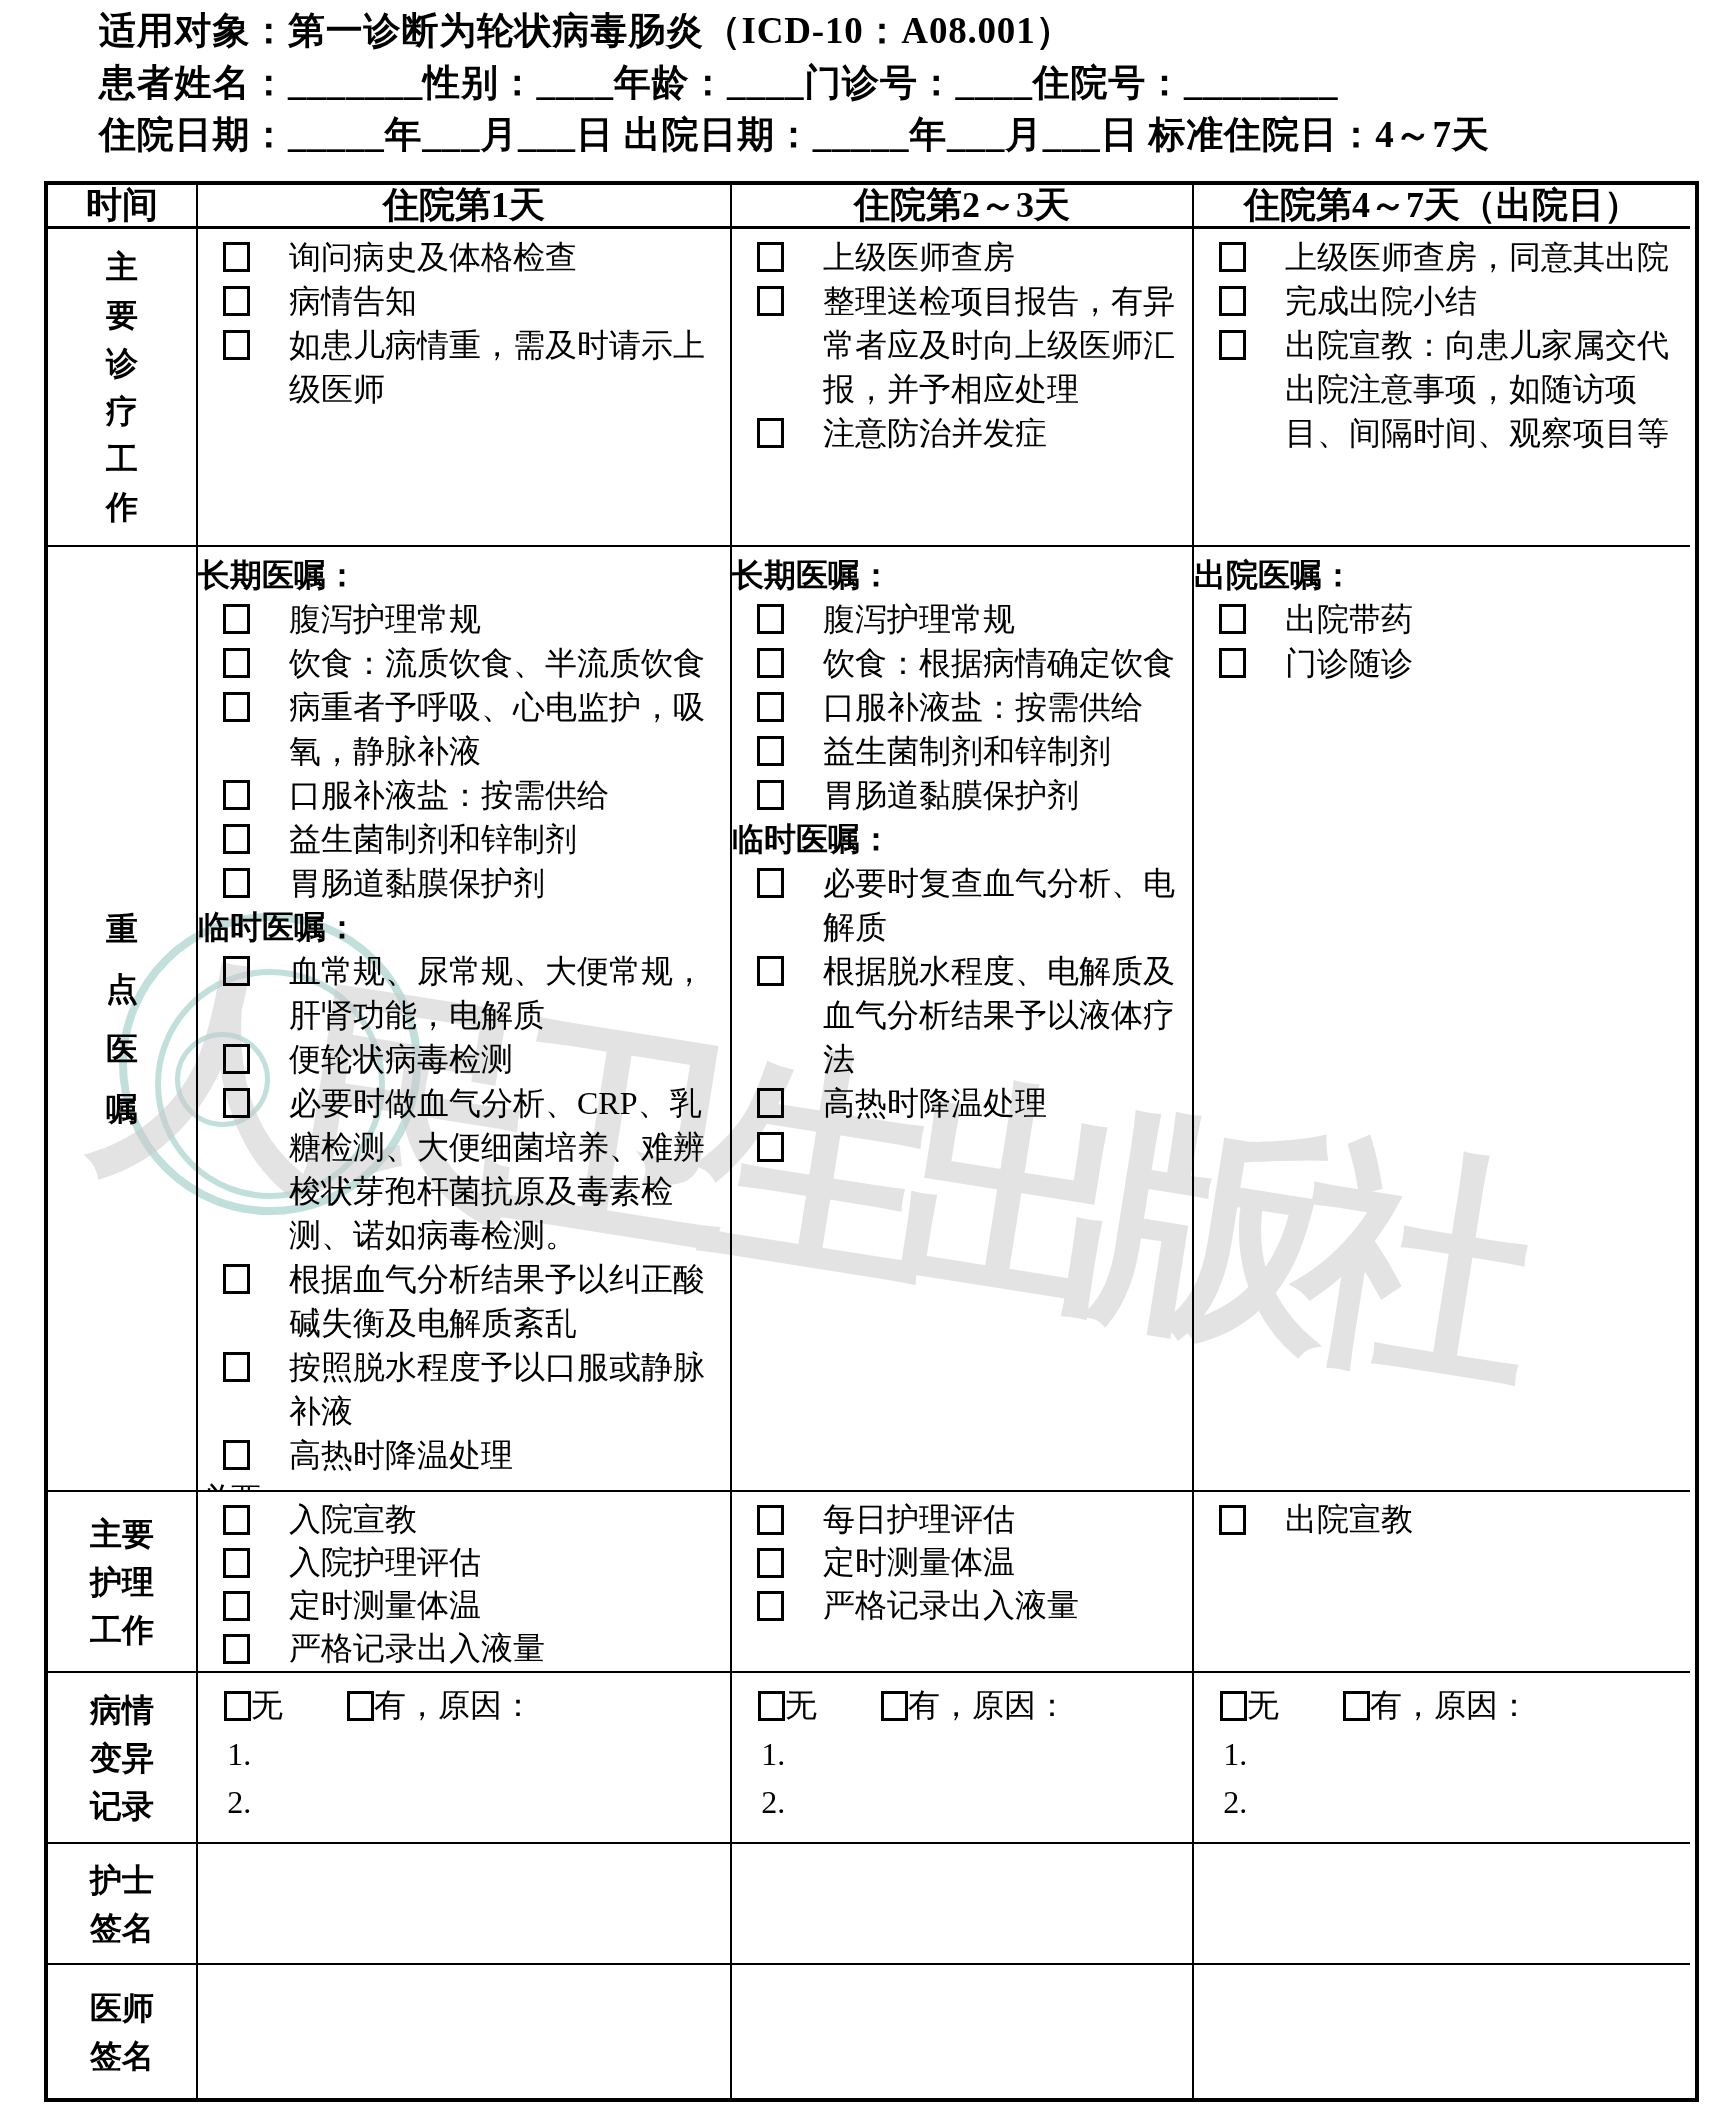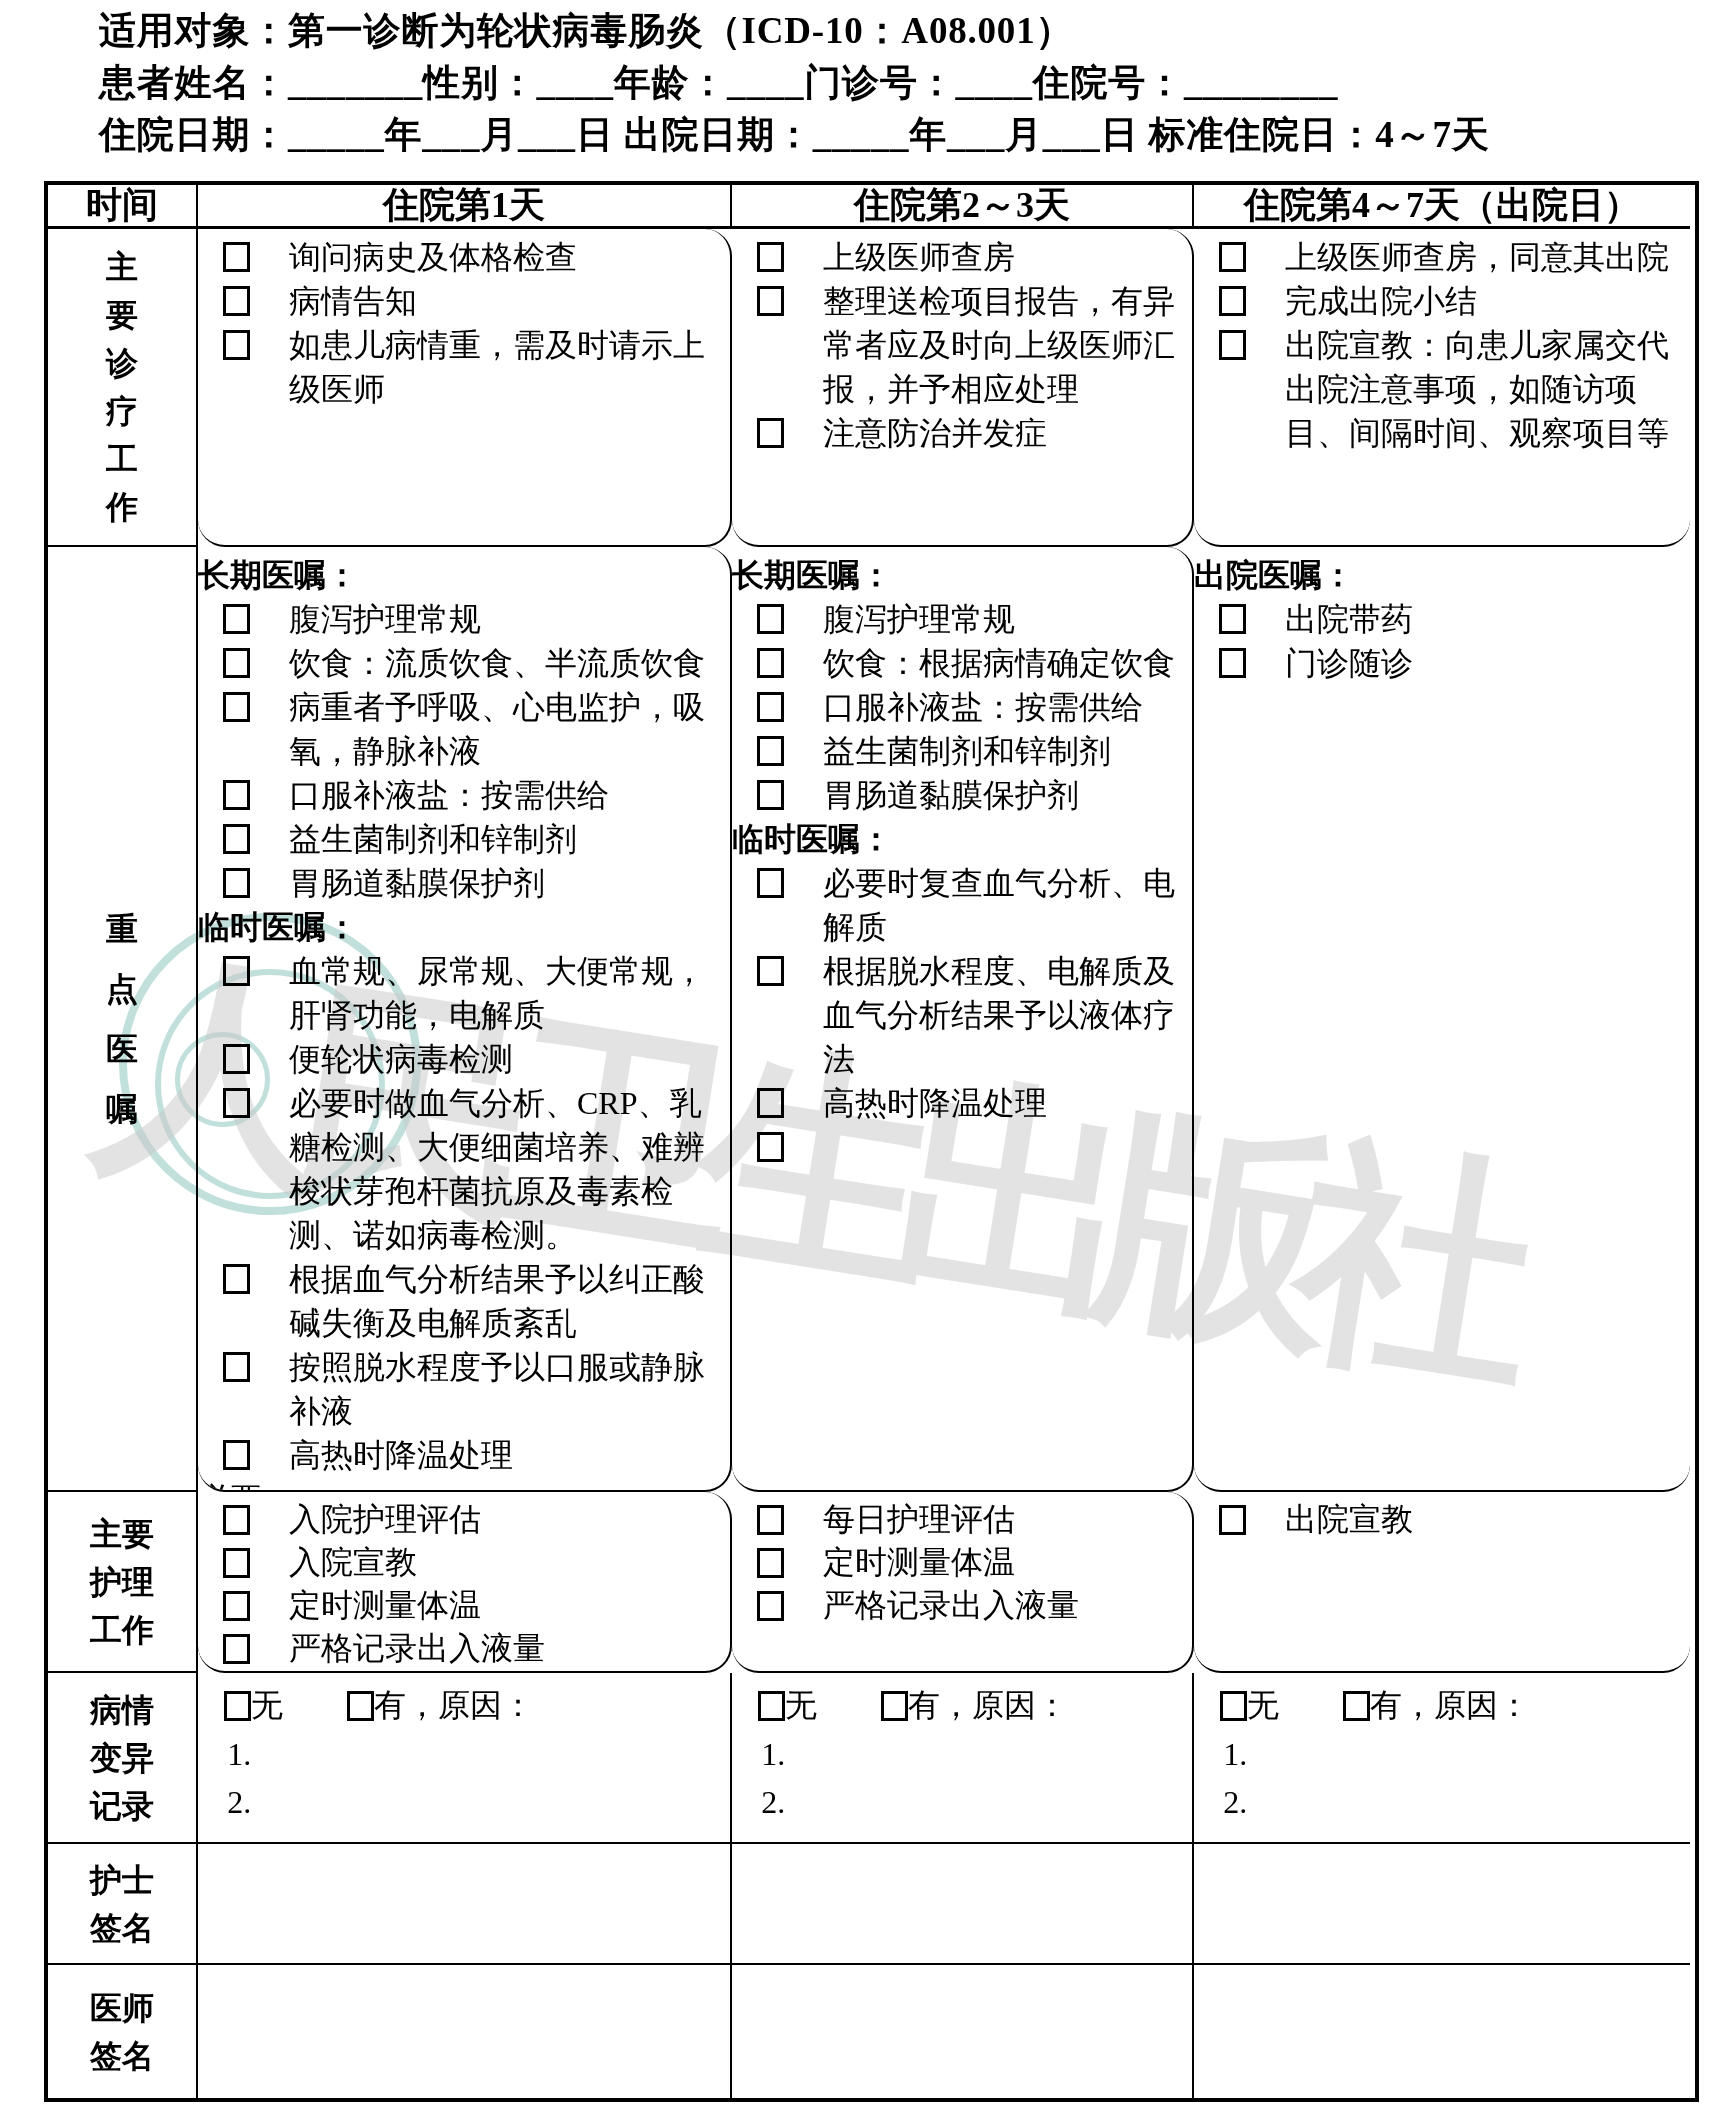--- a/index.html
+++ b/index.html
@@ -32,21 +32,21 @@
     grid-template-rows:44px 318px 945px 181px 171px 121px 133px;
   }
   .c{border-right:2.4px solid #000;border-bottom:2.4px solid #000;box-sizing:border-box;overflow:hidden;}
   .c:nth-child(4n){border-right:none;}
   .c:nth-child(n+25){border-bottom:none;}
   .th{display:flex;align-items:center;justify-content:center;
       font-size:36px;font-weight:700;border-bottom-width:3.2px;}
   .rowlabel{display:flex;align-items:center;justify-content:center;text-align:center;
       font-size:32px;font-weight:700;line-height:48px;white-space:pre-line;}
   .rowlabel.tall{line-height:60px;}
-  .cell{padding-top:6.4px;border-radius:27px;}
+  .cell{padding-top:6.4px;}
   .item{display:grid;grid-template-columns:91px 1fr;}
   .cb{width:27px;height:30px;border:3.2px solid #000;box-sizing:border-box;
       margin:6.4px 0 0 25.4px;background:transparent;}
   .txt{font-size:32px;line-height:44px;padding-right:8px;}
   .tight .txt{line-height:43px;}
   .gh{font-size:32px;line-height:44px;font-weight:700;}
   
   .vcell{padding:8px 0 0 26px;font-size:32px;line-height:49px;}
   .vline{white-space:nowrap;}
   .cb-inline{display:inline-block;width:27px;height:30px;border:3.2px solid #000;
@@ -239,25 +239,25 @@
       <span class="txt">门诊随诊</span>
     </div>
   </div>
 
   <div class="c rowlabel">主要
 护理
 工作</div>
   <div class="c cell tight">
     <div class="item">
       <span class="cb"></span>
+      <span class="txt">入院宣教</span>
+    </div>
+    <div class="item">
+      <span class="cb"></span>
       <span class="txt">入院护理评估</span>
-    </div>
-    <div class="item">
-      <span class="cb"></span>
-      <span class="txt">入院宣教</span>
     </div>
     <div class="item">
       <span class="cb"></span>
       <span class="txt">定时测量体温</span>
     </div>
     <div class="item">
       <span class="cb"></span>
       <span class="txt">严格记录出入液量</span>
     </div>
   </div>

